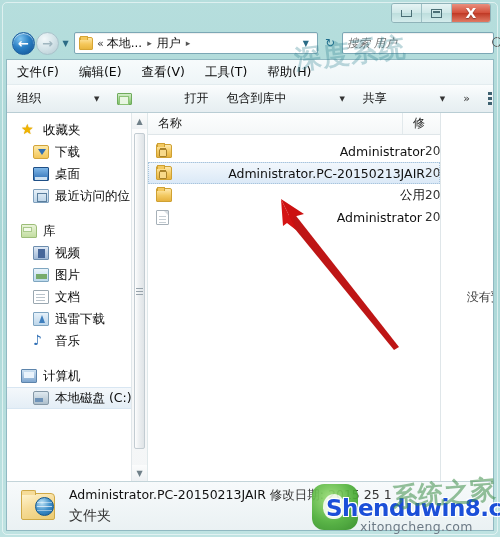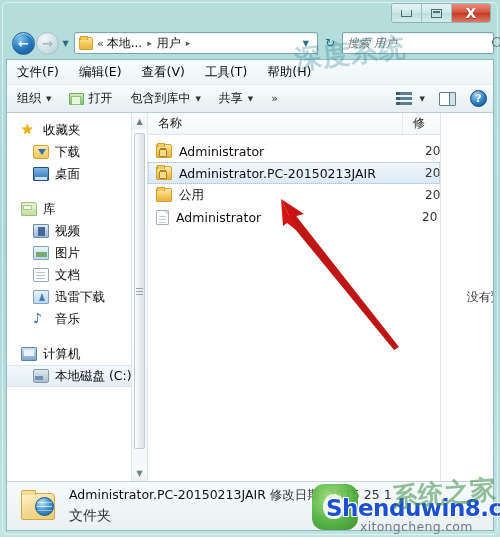--- a/index.html
+++ b/index.html
@@ -144,21 +144,21 @@
   }
   .menuitem{ font-size:12.5px; color:#0a0a0a; margin-right:20px; white-space:nowrap; }
 
   
   #toolbar{
     height:28px; flex:0 0 auto;
     background:linear-gradient(180deg,#fbfdfd 0%,#eef4f6 52%,#e6eef1 100%);
     display:flex; align-items:center; padding:0 6px 0 10px;
     border-bottom:1px solid #b9cdd4;
   }
-  .tbitem{ display:flex;align-items:center; margin-right:18px; white-space:nowrap; color:#111; font-size:12px;}
+  .tbitem{ display:flex;align-items:center; margin-right:18px; white-space:nowrap; color:#111; font-size:12px;gap:48px;}
   .tbcaret{ font-size:7px; margin-left:5px; color:#333;}
   .tbfolder{
     width:15px;height:12px;margin-right:4px;
     background:linear-gradient(180deg,#d3ecc9 0%,#9fd48c 60%,#7cbe67 100%);
     border:1px solid #6fab5c;border-radius:1px;position:relative;
   }
   .tbfolder::before{content:"";position:absolute;left:1px;top:2px;width:8px;height:7px;background:#e9f6e3;border:1px solid #8cc277;}
   .tbchevrons{ font-size:11px;color:#333; margin-right:18px;}
   .tbspacer{flex:1 1 auto;}
   .viewicon{ width:16px;height:13px; display:flex;flex-direction:column;justify-content:space-between;}
@@ -251,21 +251,21 @@
   #filecol{ flex:1 1 auto; display:flex; flex-direction:column; min-width:0; background:#fff;}
   #colheader{
     height:22px; flex:0 0 auto;
     background:linear-gradient(180deg,#fdfefe 0%,#f4f7f8 100%);
     border-bottom:1px solid #dfe6e9;
     display:flex; align-items:center; position:relative;
   }
   .colcell{ font-size:12px;color:#1b1b1b; padding-left:10px; position:relative; height:100%; display:flex;align-items:center;}
   .colcell.name{ width:255px; border-right:1px solid #e2e9ec;}
   .colcell.date{ flex:1 1 auto; }
-  #listrows{ flex:1 1 auto; overflow:hidden; padding-top:5px; position:relative;}
+  #listrows{ flex:1 1 auto; overflow:hidden; padding-top:5px; position:relative;text-align:right;}
   .frow{
     height:22px; display:flex; align-items:center; padding-left:8px; position:relative;
   }
   .frow.sel{
     background:linear-gradient(180deg,#f2f7fc 0%,#dbe9f7 100%);
     border-top:1px solid #cfe0f0; border-bottom:1px solid #cfe0f0;
     outline:1px dotted #a8c4dd; outline-offset:-1px;
   }
   .ficon{ width:16px;height:14px;margin-right:7px;flex:0 0 auto;position:relative;}
   .ic-folderlock{
@@ -502,20 +502,24 @@
             <span>收藏夹</span>
           </div>
           <div class="navrow child">
             <span class="nicon ic-down"></span>
             <span>下载</span>
           </div>
           <div class="navrow child">
             <span class="nicon ic-desk"></span>
             <span>桌面</span>
           </div>
+          <div class="navrow child">
+            <span class="nicon ic-recent"></span>
+            <span>最近访问的位</span>
+          </div>
 
           <div class="navgap"></div>
 
           <div class="navrow">
             <span class="nicon ic-lib"></span>
             <span>库</span>
           </div>
           <div class="navrow child">
             <span class="nicon ic-vid"></span>
             <span>视频</span>

